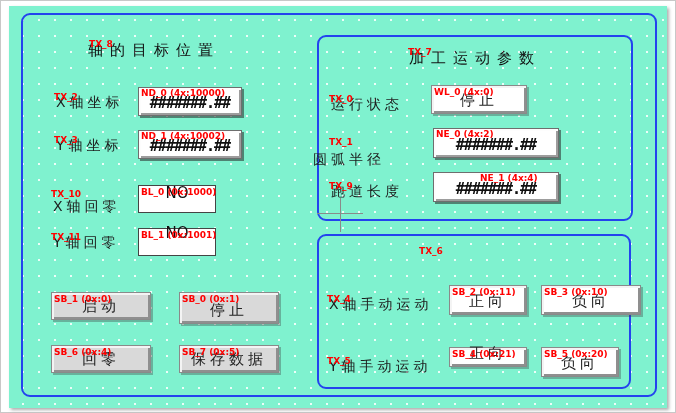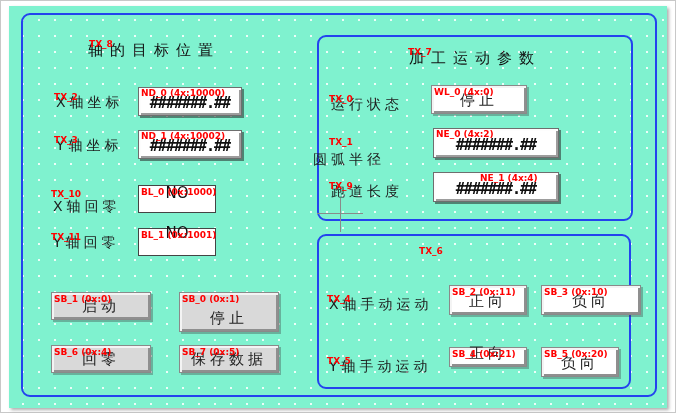--- a/index.html
+++ b/index.html
@@ -75,21 +75,21 @@
     <div class="tag" style="left:42px; top:226px;">TX_11</div>
     <div class="field-flat" style="left:129px; top:222px; width:78px; height:28px;">
       <div class="tag" style="left:2px; top:1px;">BL_1 (0x:1001)</div>
       <div class="val">NO</div>
     </div>
 
     <div class="btn" style="left:42px; top:286px; width:100px; height:28px;">
       <div class="tag" style="left:2px; top:1px;">SB_1 (0x:0)</div>
       <div class="val">启动</div>
     </div>
-    <div class="btn" style="left:170px; top:286px; width:100px; height:40px;">
+    <div class="btn" style="left:170px; top:286px; width:100px; height:32px;">
       <div class="tag" style="left:2px; top:1px;">SB_0 (0x:1)</div>
       <div class="val">停止</div>
     </div>
     <div class="btn" style="left:42px; top:339px; width:100px; height:28px;">
       <div class="tag" style="left:2px; top:1px;">SB_6 (0x:4)</div>
       <div class="val">回零</div>
     </div>
     <div class="btn" style="left:170px; top:339px; width:100px; height:28px;">
       <div class="tag" style="left:2px; top:1px;">SB_7 (0x:5)</div>
       <div class="val">保存数据</div>

